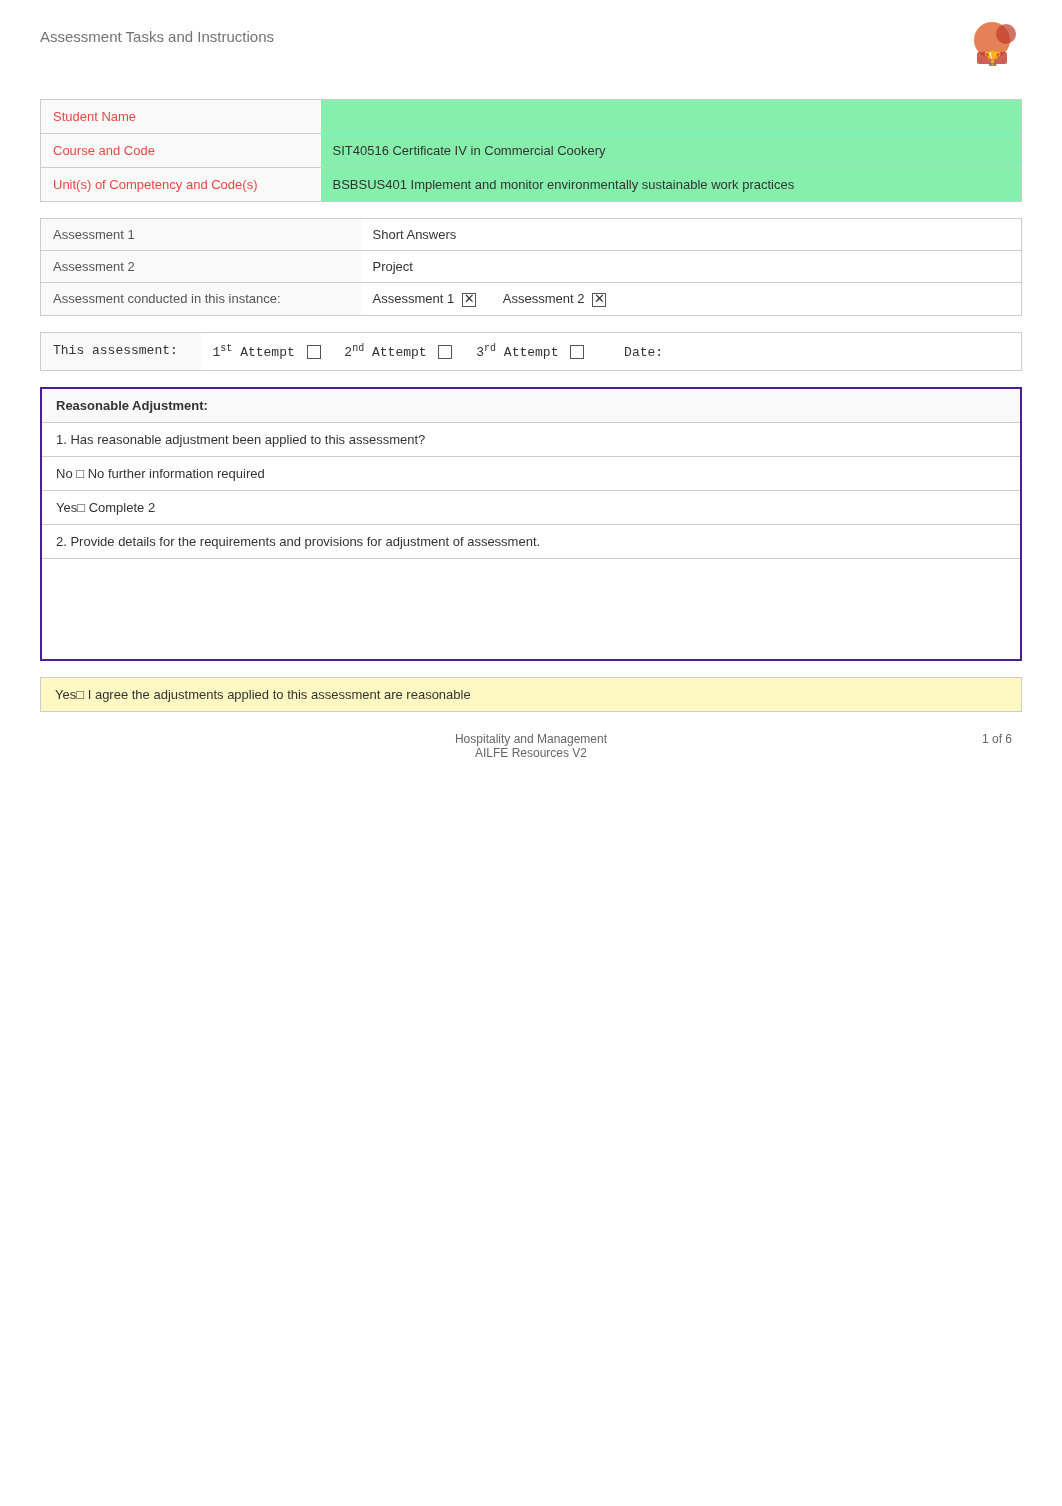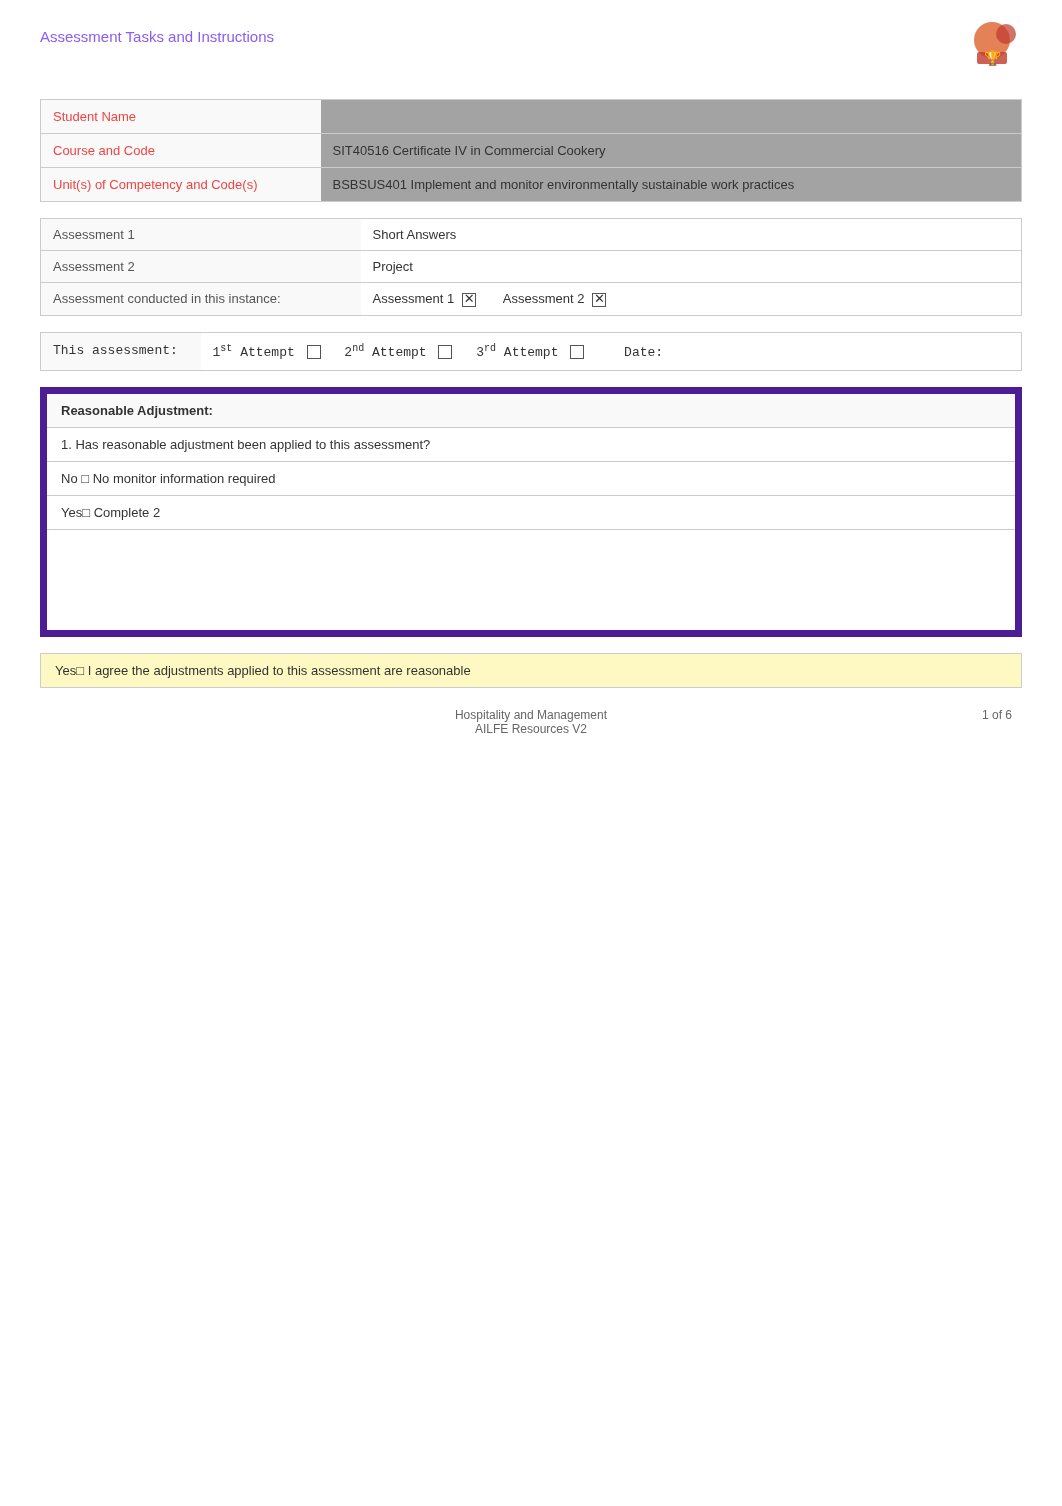--- a/index.html
+++ b/index.html
@@ -13,21 +13,21 @@
       padding: 20px 40px 40px 40px;
     }
     .header-row {
       display: flex;
       justify-content: space-between;
       align-items: flex-start;
       margin-bottom: 16px;
     }
     .page-title {
       font-size: 15px;
-      color: #8b5cf6;
+      color: #737373;
       padding-top: 8px;
     }
     .logo-icon {
       width: 60px;
       height: 60px;
     }
 
     
     .info-table {
       width: 100%;
@@ -39,21 +39,21 @@
       padding: 9px 12px;
       border-bottom: 1px solid #ccc;
       vertical-align: top;
     }
     .info-table td:first-child {
       width: 280px;
       color: #ef4444;
       background: #f9f9f9;
     }
     .info-table td:last-child {
-      background: #a3a3a3;
+      background: #86efac;
     }
     .info-table tr:last-child td {
       border-bottom: none;
     }
 
     
     .assess-table {
       width: 100%;
       border-collapse: collapse;
       margin-bottom: 16px;
@@ -98,21 +98,21 @@
     .result-row td {
       background: #fff;
       min-height: 120px;
     }
     .feedback-area {
       min-height: 120px;
     }
 
     
     .ra-section {
-      border: 7px solid #4c1d95;
+      border: 2px solid #4c1d95;
       margin-bottom: 8px;
     }
     .ra-row {
       padding: 9px 14px;
       border-bottom: 1px solid #ccc;
       background: #f9f9f9;
     }
     .ra-row:last-child {
       border-bottom: none;
     }
@@ -237,24 +237,27 @@
   </table>
 
 <div class="ra-section" style="margin-top:16px;">
   <div class="ra-row">
     <strong>Reasonable Adjustment:</strong>
   </div>
   <div class="ra-row white-bg">
     <span>1.  Has reasonable adjustment been applied to this assessment?</span>
   </div>
   <div class="ra-row white-bg">
-    <span>No □  No monitor information required</span>
+    <span>No □  No further information required</span>
   </div>
   <div class="ra-row white-bg">
     <span>Yes□  Complete 2</span>
+  </div>
+  <div class="ra-row white-bg">
+    <span>2.   Provide details for the requirements and provisions for adjustment of assessment.</span>
   </div>
   <div class="ra-row white-bg tall" style="min-height:100px;"></div>
 </div>
 
 <div class="trainer-section">
   <div class="trainer-row" style="background:#fef9c3;">
     <span>Yes□  I agree the adjustments applied to this assessment are reasonable</span>
   </div>
 </div>
 

